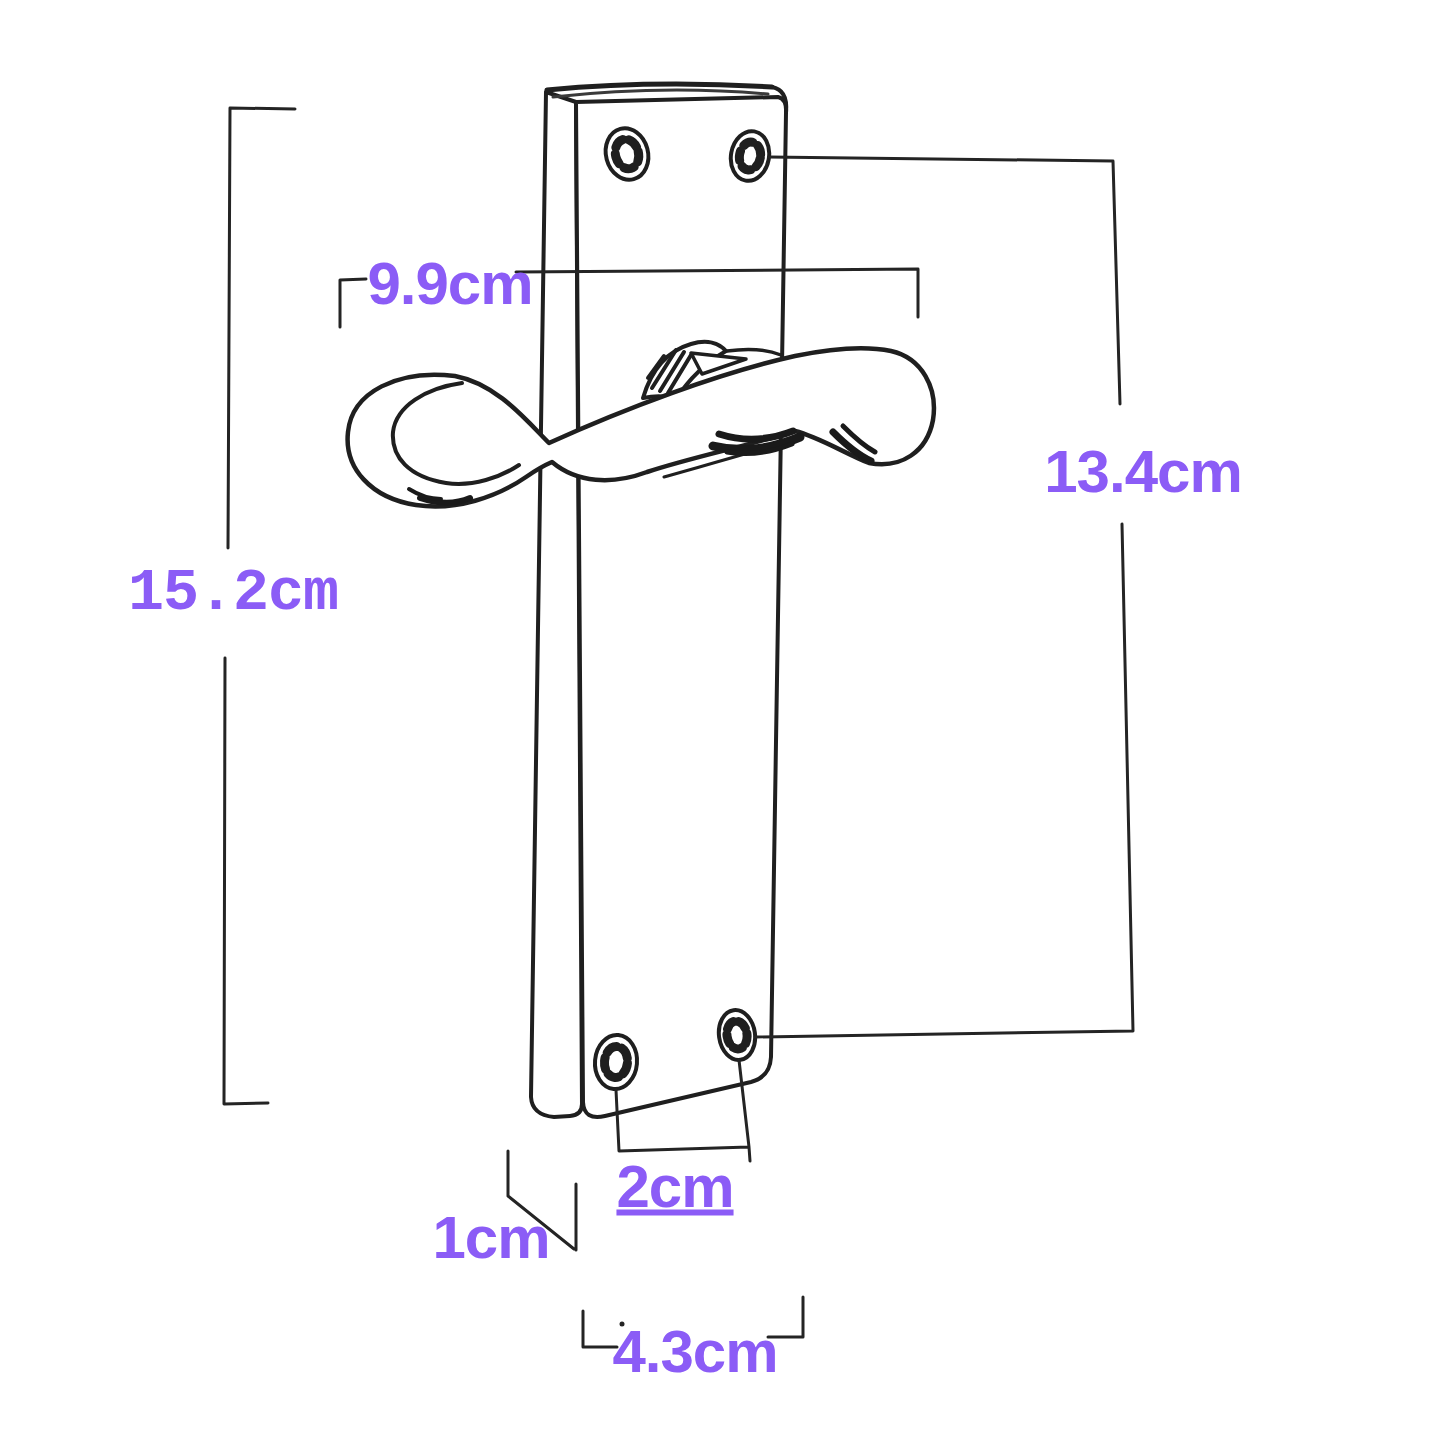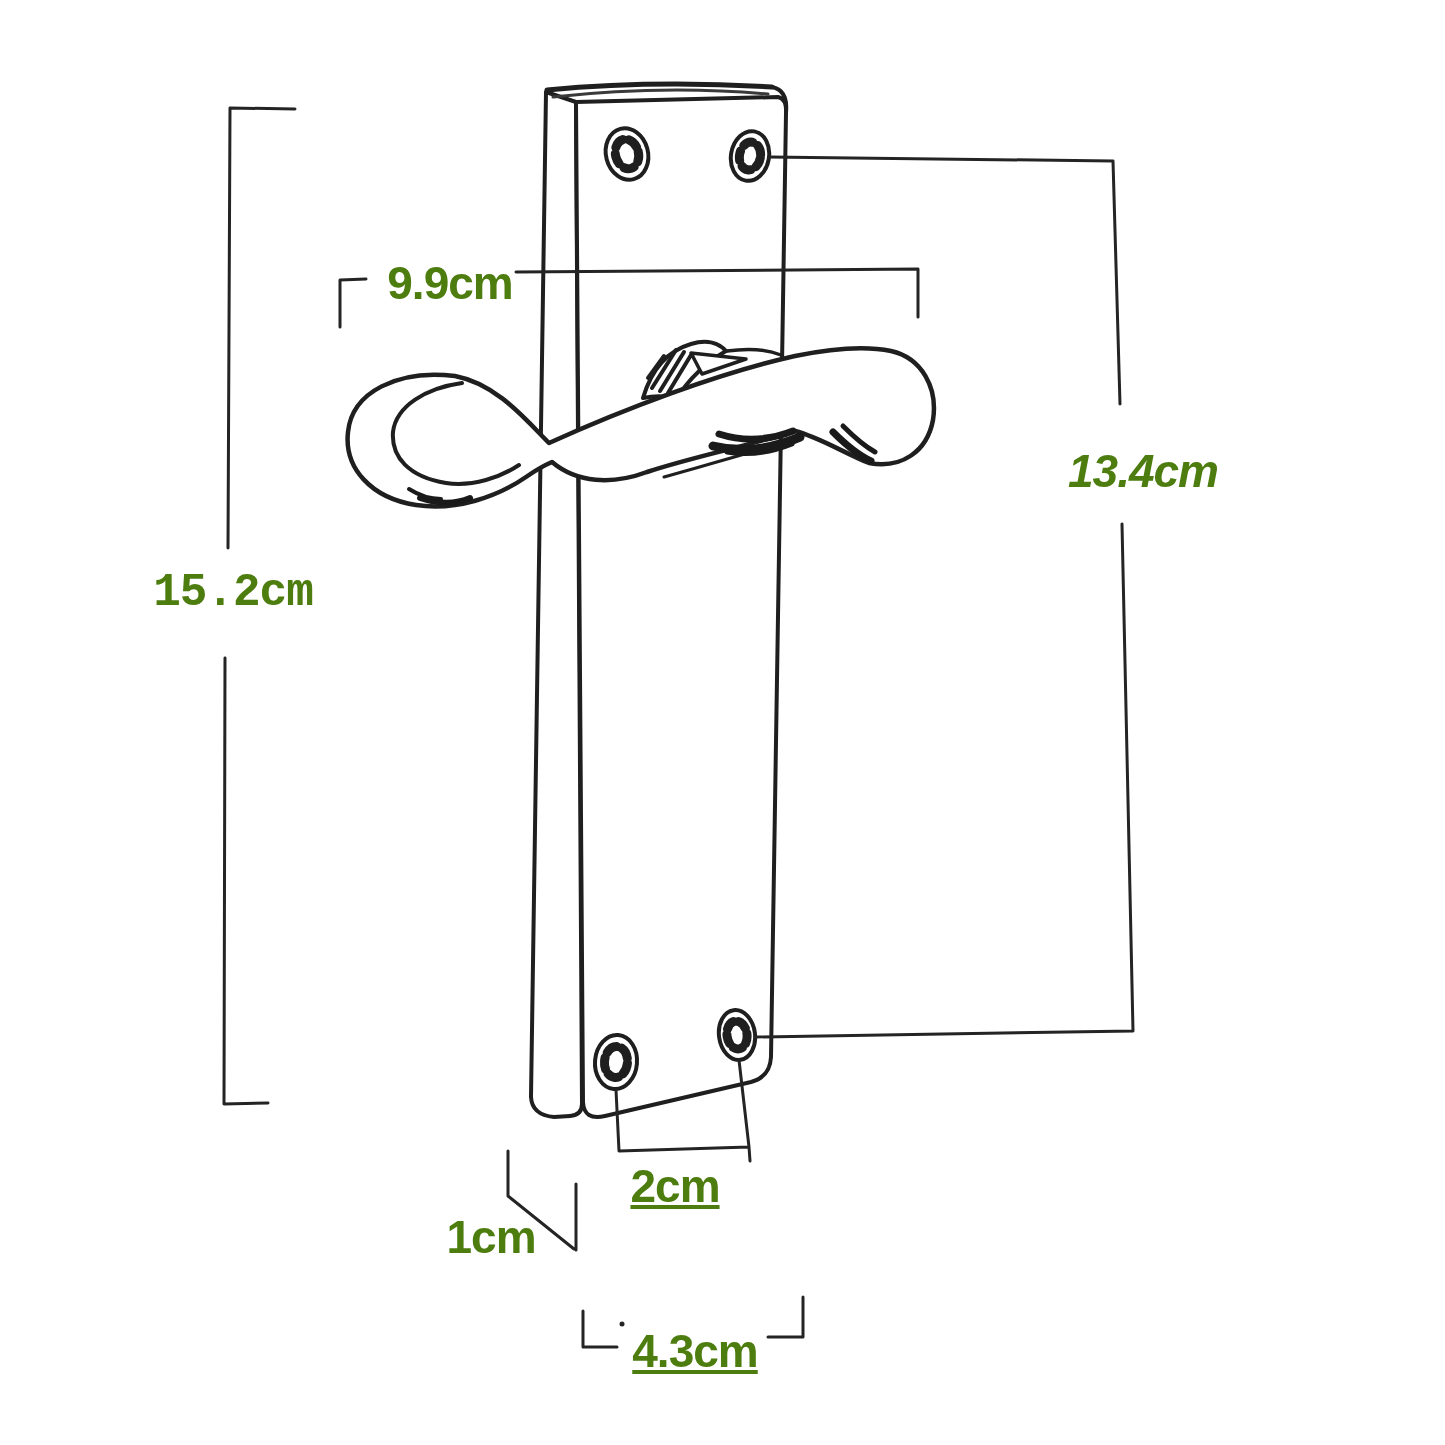--- a/index.html
+++ b/index.html
@@ -21,32 +21,32 @@
     position: absolute;
     left: 0;
     top: 0;
     width: 1445px;
     height: 1445px;
   }
   .dim-label {
     position: absolute;
     transform: translate(-50%, -50%);
     font-weight: 700;
-    font-size: 46px;
+    font-size: 60px;
     letter-spacing: -1px;
-    color: #4d7c0f;
+    color: #8b5cf6;
     white-space: nowrap;
     user-select: none;
   }
   .lbl-plate-height        { left: 233px;  top: 593px; font-family: Liberation Mono, monospace;  }
   .lbl-handle-width        { left: 450px;  top: 283px;  }
-  .lbl-screw-vertical      { left: 1143px; top: 471px; font-style: italic;  }
+  .lbl-screw-vertical      { left: 1143px; top: 471px;  }
   .lbl-screw-horizontal    { left: 675px;  top: 1186px; text-decoration: underline; }
   .lbl-plate-thickness     { left: 491px;  top: 1237px; }
-  .lbl-plate-width         { left: 695px;  top: 1351px; text-decoration: underline; }
+  .lbl-plate-width         { left: 695px;  top: 1351px; }
 </style>
 </head>
 <body>
 
 <div class="canvas">
 
   <svg viewBox="0 0 1445 1445" fill="none" stroke-linecap="round" stroke-linejoin="round">
 
     <g stroke="#1f1f1f">
 

